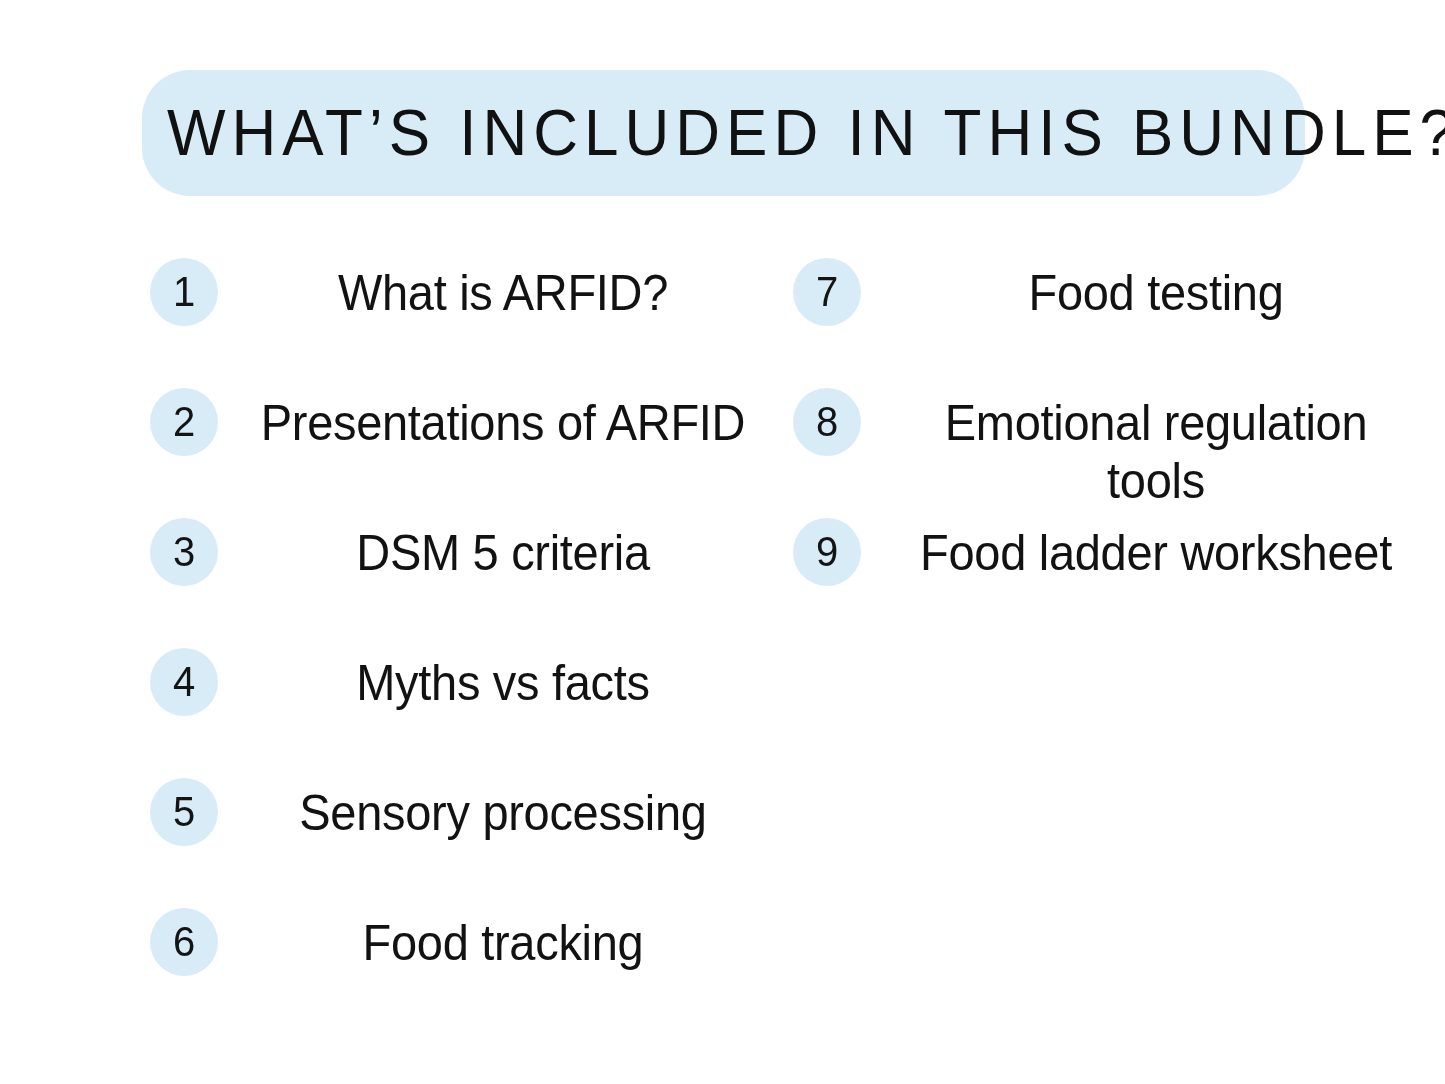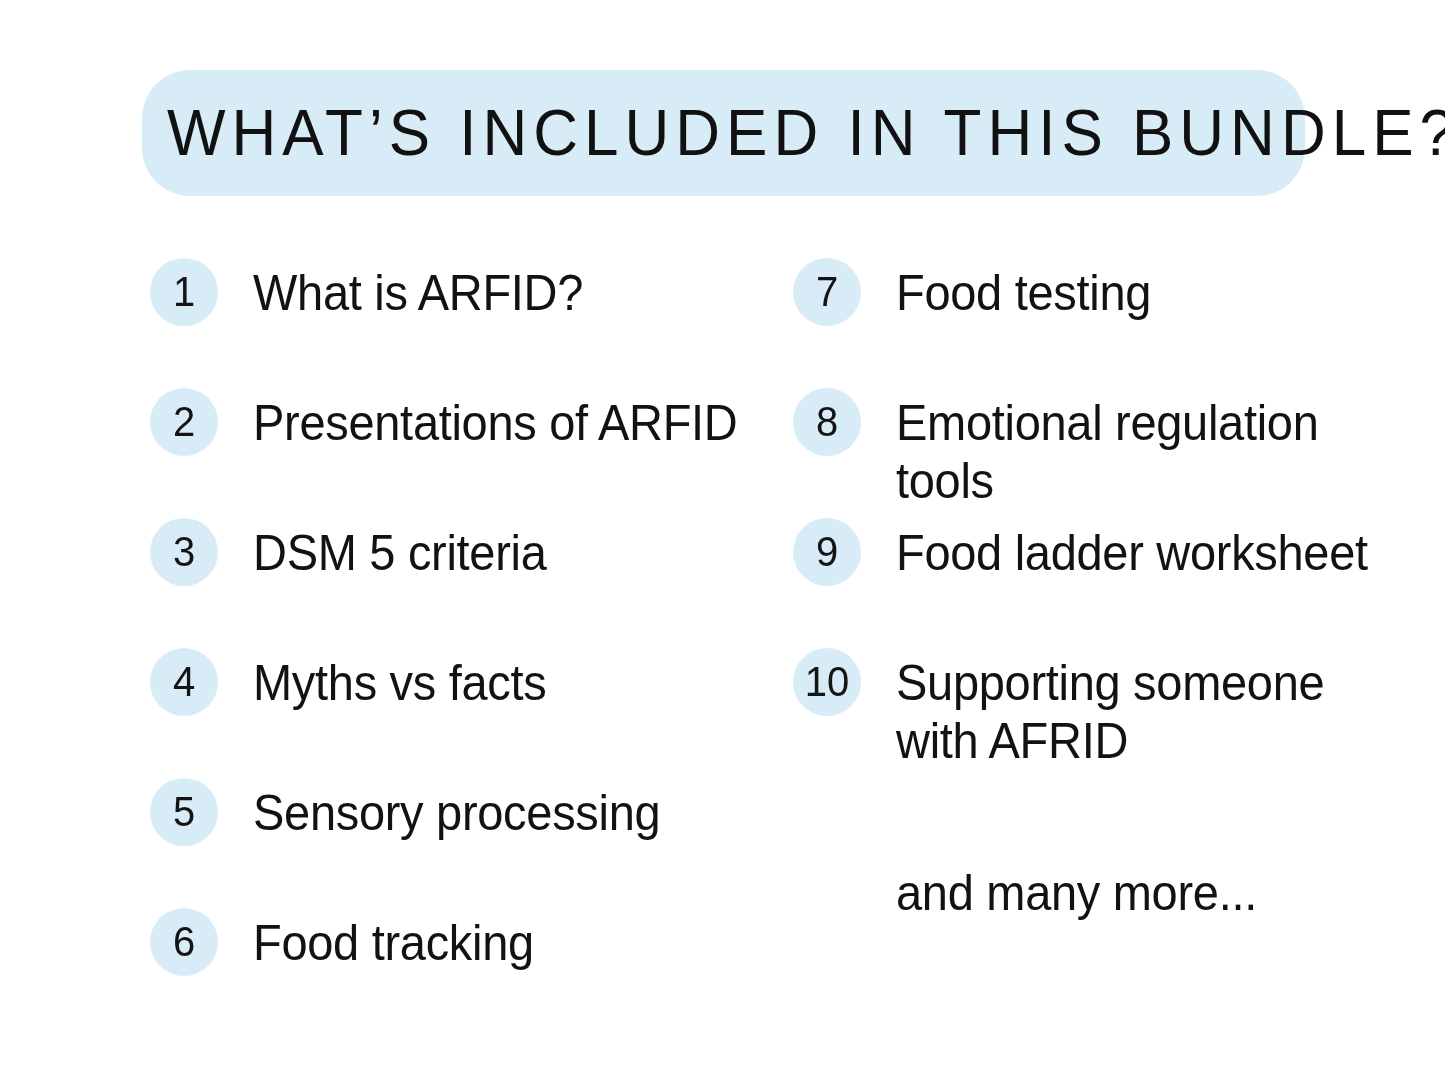--- a/index.html
+++ b/index.html
@@ -15,20 +15,21 @@
     font-family: "Liberation Sans", sans-serif;
     overflow: hidden;
     position: relative;
   }
 
   .slide {
     position: relative;
     width: 1445px;
     height: 1084px;
     background: #ffffff;
+    text-align: center;
   }
 
   
   .title-banner {
     position: absolute;
     left: 142px;
     top: 70px;
     width: 1163px;
     height: 126px;
     background: #d8ecf7;
@@ -201,25 +202,18 @@
         <div class="item-label">Emotional regulation tools</div>
       </div>
 
       <div class="item">
         <div class="badge">
           <span class="badge-num">9</span>
         </div>
         <div class="item-label">Food ladder worksheet</div>
       </div>
 
-      <div class="item">
-        <div class="badge">
-          <span class="badge-num">10</span>
-        </div>
-        <div class="item-label">Supporting someone with AFRID</div>
-        <div class="note">and many more...</div>
-      </div>
 
     </div>
 
   </div>
 
 </div>
 
 </body></html>

